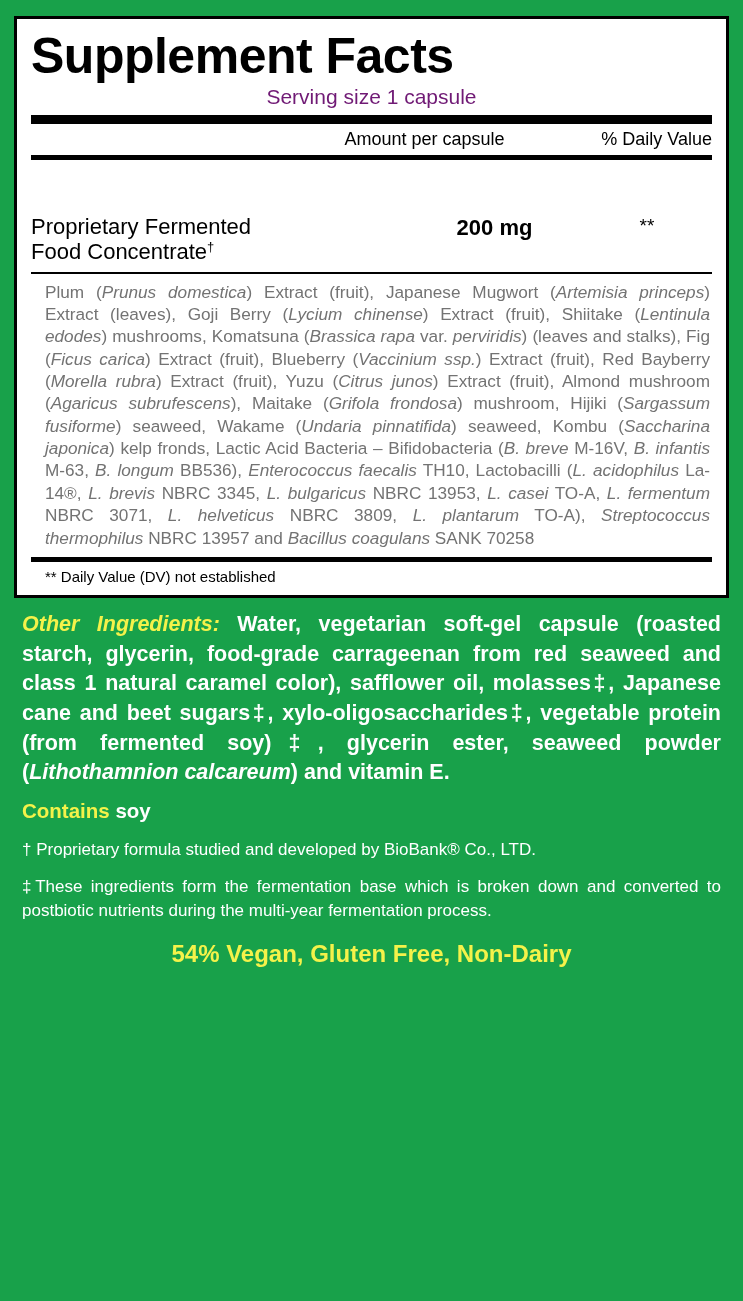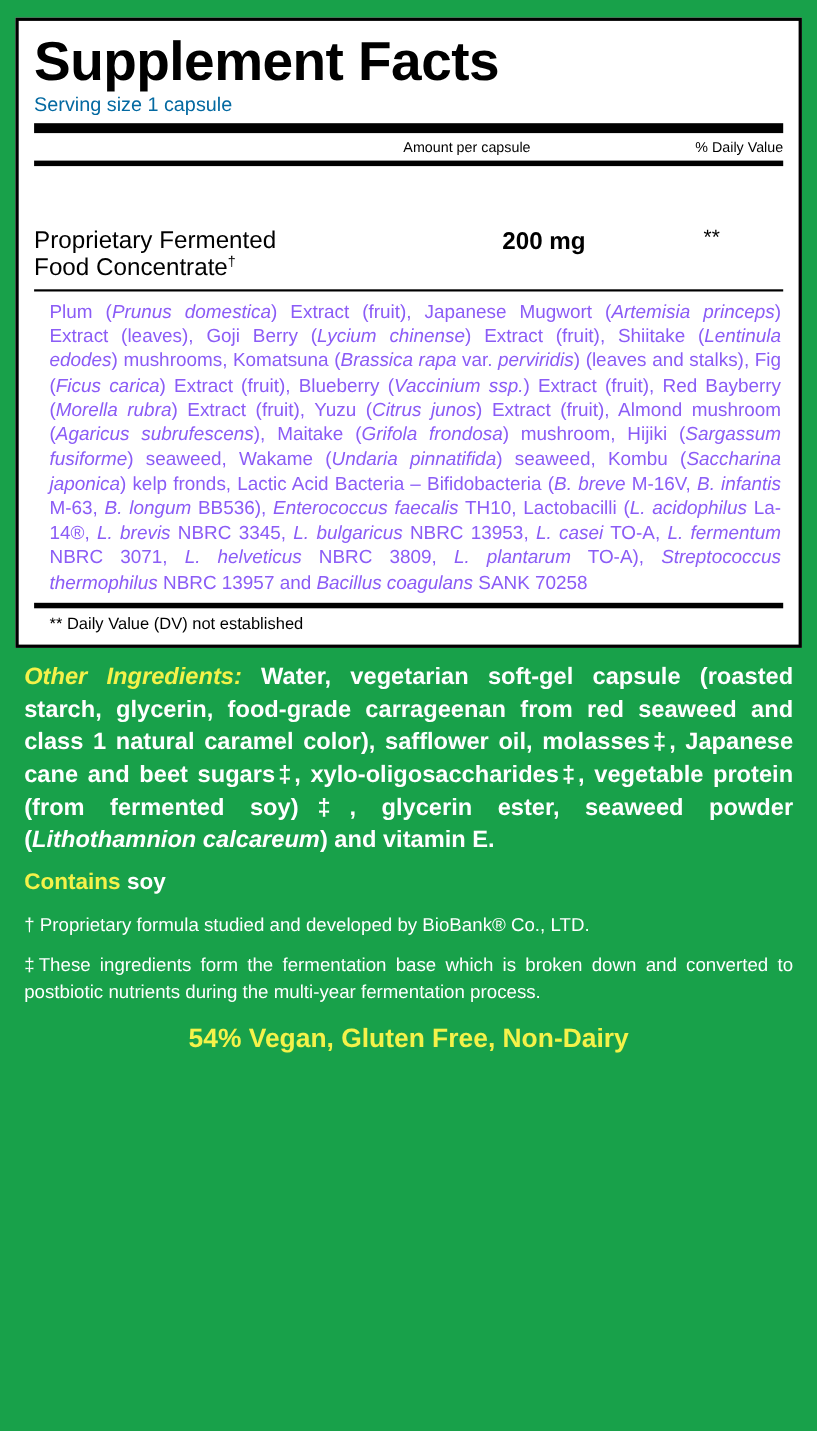--- a/index.html
+++ b/index.html
@@ -30,44 +30,45 @@
   }
   .facts-title {
     font-size: 50px;
     font-weight: bold;
     line-height: 1.0;
     letter-spacing: -0.5px;
     color: #000;
     margin: 2px 0 4px 0;
   }
   .serving-size {
-    font-size: 18px;
-    color: #0369a1;
+    font-size: 21px;
+    color: #701a75;
     margin: 0 0 6px 0;
+    text-align: center;
   }
   .rule-thick {
     height: 9px;
     background: #000;
     margin: 2px 0 0 0;
   }
   .rule-med {
     height: 5px;
     background: #000;
     margin: 0;
   }
   .rule-thin {
     height: 2px;
     background: #000;
     margin: 0;
   }
   .col-head {
     display: flex;
     justify-content: flex-end;
     align-items: baseline;
-    font-size: 13px;
+    font-size: 18px;
     padding: 5px 0 5px 0;
     color: #000;
   }
   .col-head .amount {
     width: 255px;
     text-align: center;
   }
   .col-head .dv {
     width: 160px;
     text-align: right;
@@ -98,21 +99,21 @@
   .nutrient-dv {
     width: 130px;
     text-align: center;
     font-size: 19px;
     color: #000;
   }
   .ingredient-blob {
     font-size: 17.2px;
     line-height: 1.30;
     text-align: justify;
-    color: #8b5cf6;
+    color: #737373;
     padding: 7px 2px 8px 14px;
   }
   .ingredient-blob i { font-style: italic; }
   .footnote {
     font-size: 15px;
     color: #000;
     padding: 6px 0 0 14px;
   }
   
   .green-block {

